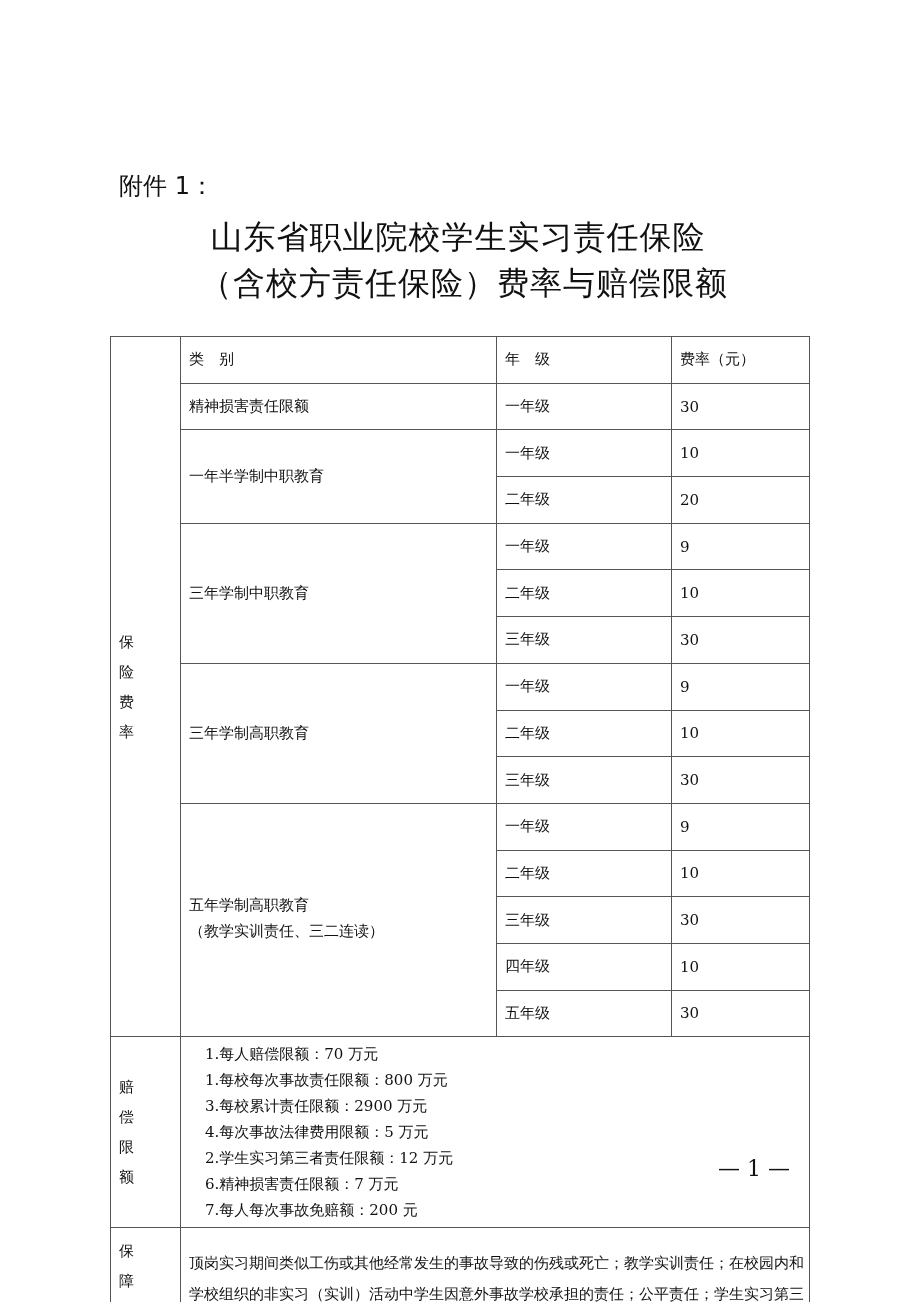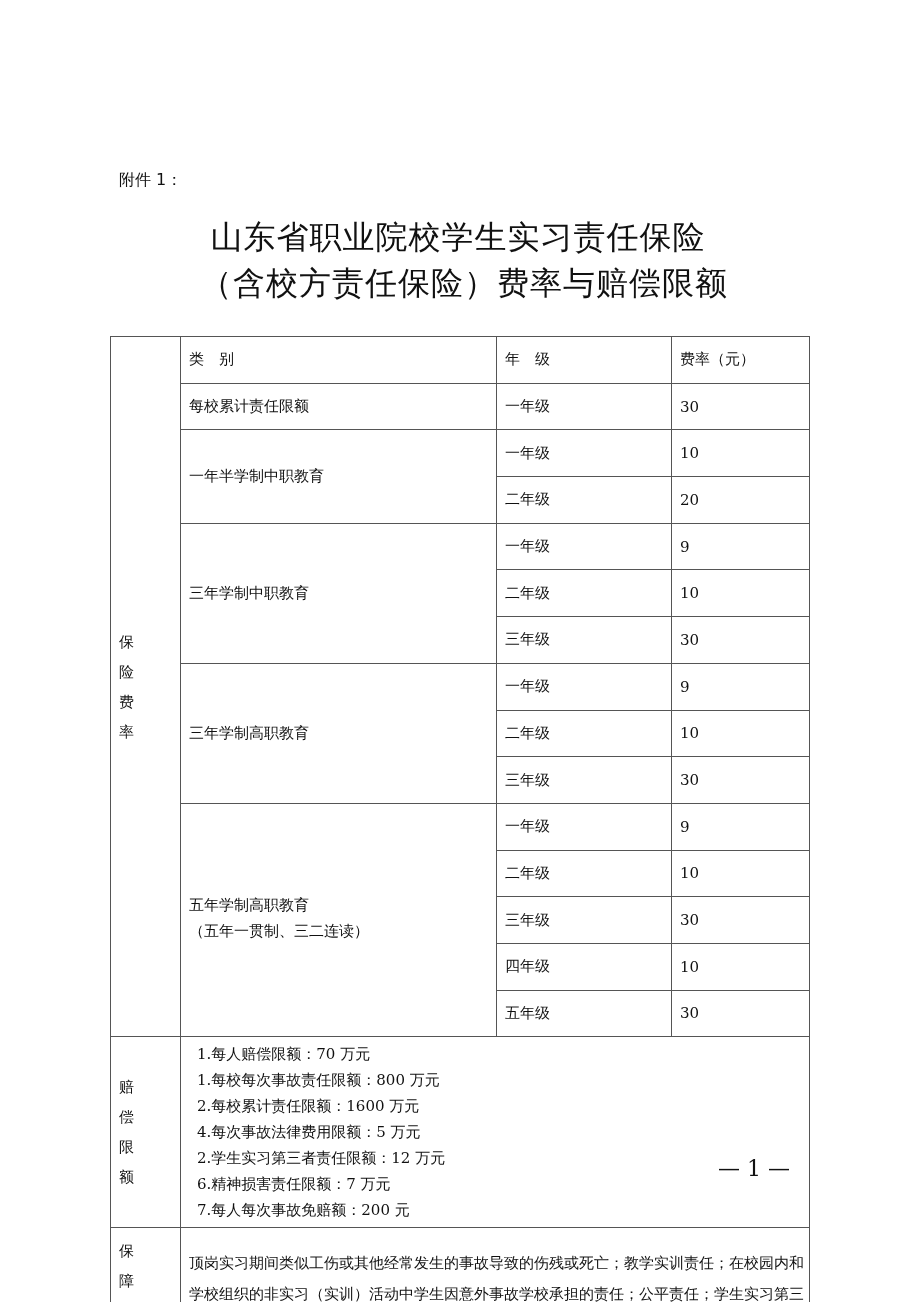--- a/index.html
+++ b/index.html
@@ -1,27 +1,27 @@
 <!DOCTYPE html>
 <html><head>
 <meta charset="utf-8">
 <style>
   html, body { margin:0; padding:0; background:#fff; }
   body { width:920px; height:1302px; position:relative; font-family:"DejaVu Serif","Liberation Serif",serif; color:#111; }
-  .attach { position:absolute; left:119px; top:170px; font-family:"DejaVu Sans","Liberation Sans",sans-serif; font-size:16px; }
+  .attach { position:absolute; left:119px; top:170px; font-family:"DejaVu Sans","Liberation Sans",sans-serif; font-size:24px; }
   .title { position:absolute; left:0; width:920px; text-align:center; font-family:"DejaVu Sans","Liberation Sans",sans-serif; font-size:32px; letter-spacing:1px; }
   .t1 { top:216px; left:-2px; }
   .t2 { top:262px; left:4px; }
   table { position:absolute; left:110px; top:336px; border-collapse:collapse; width:700px; font-size:15px; }
   td { border:1px solid #555; padding:8px; height:29.7px; }
   .c0 { width:53px; }
   .c1 { width:299px; }
   .c2 { width:158px; }
   .vert { line-height:30px; font-size:15px; }
-  .limits { text-align:left; padding:4px 0 4px 16px; line-height:26px; }
+  .limits { text-align:left; padding:4px 0 4px 24px; line-height:26px; }
   .scope { text-align:left; padding:0 2px 4px 8px; line-height:31px; height:122px; }
   .pageno { position:absolute; left:718px; top:1156px; font-size:22px; }
 </style>
 </head>
 <body>
 
 <div class="attach">附件 1：</div>
 <div class="title t1">山东省职业院校学生实习责任保险</div>
 <div class="title t2">（含校方责任保险）费率与赔偿限额</div>
 
@@ -33,21 +33,21 @@
       <span>险</span><br>
       <span>费</span><br>
       <span>率</span>
     </td>
     <td class="c1">类　别</td>
     <td class="c2">年　级</td>
     <td>费率（元）</td>
   </tr>
 
   <tr>
-    <td>每校累计责任限额</td>
+    <td>精神损害责任限额</td>
     <td>一年级</td>
     <td>30</td>
   </tr>
 
   <tr>
     <td rowspan="2">一年半学制中职教育</td>
     <td>一年级</td>
     <td>10</td>
   </tr>
   <tr>
@@ -79,21 +79,21 @@
     <td>10</td>
   </tr>
   <tr>
     <td>三年级</td>
     <td>30</td>
   </tr>
 
   <tr>
     <td rowspan="5" style="line-height:26px;font-family:Liberation Mono, monospace;">
       <span>五年学制高职教育</span><br>
-      <span>（五年一贯制、三二连读）</span>
+      <span>（教学实训责任、三二连读）</span>
     </td>
     <td>一年级</td>
     <td>9</td>
   </tr>
   <tr>
     <td>二年级</td>
     <td>10</td>
   </tr>
   <tr>
     <td>三年级</td>
@@ -111,21 +111,21 @@
   <tr>
     <td class="vert">
       <span>赔</span><br>
       <span>偿</span><br>
       <span>限</span><br>
       <span>额</span>
     </td>
     <td colspan="3" class="limits">
       <div>1.每人赔偿限额：70 万元</div>
       <div>1.每校每次事故责任限额：800 万元</div>
-      <div>2.每校累计责任限额：1600 万元</div>
+      <div>3.每校累计责任限额：2900 万元</div>
       <div>4.每次事故法律费用限额：5 万元</div>
       <div>2.学生实习第三者责任限额：12 万元</div>
       <div>6.精神损害责任限额：7 万元</div>
       <div>7.每人每次事故免赔额：200 元</div>
     </td>
   </tr>
 
   <tr>
     <td class="vert">
       <span>保</span><br>

